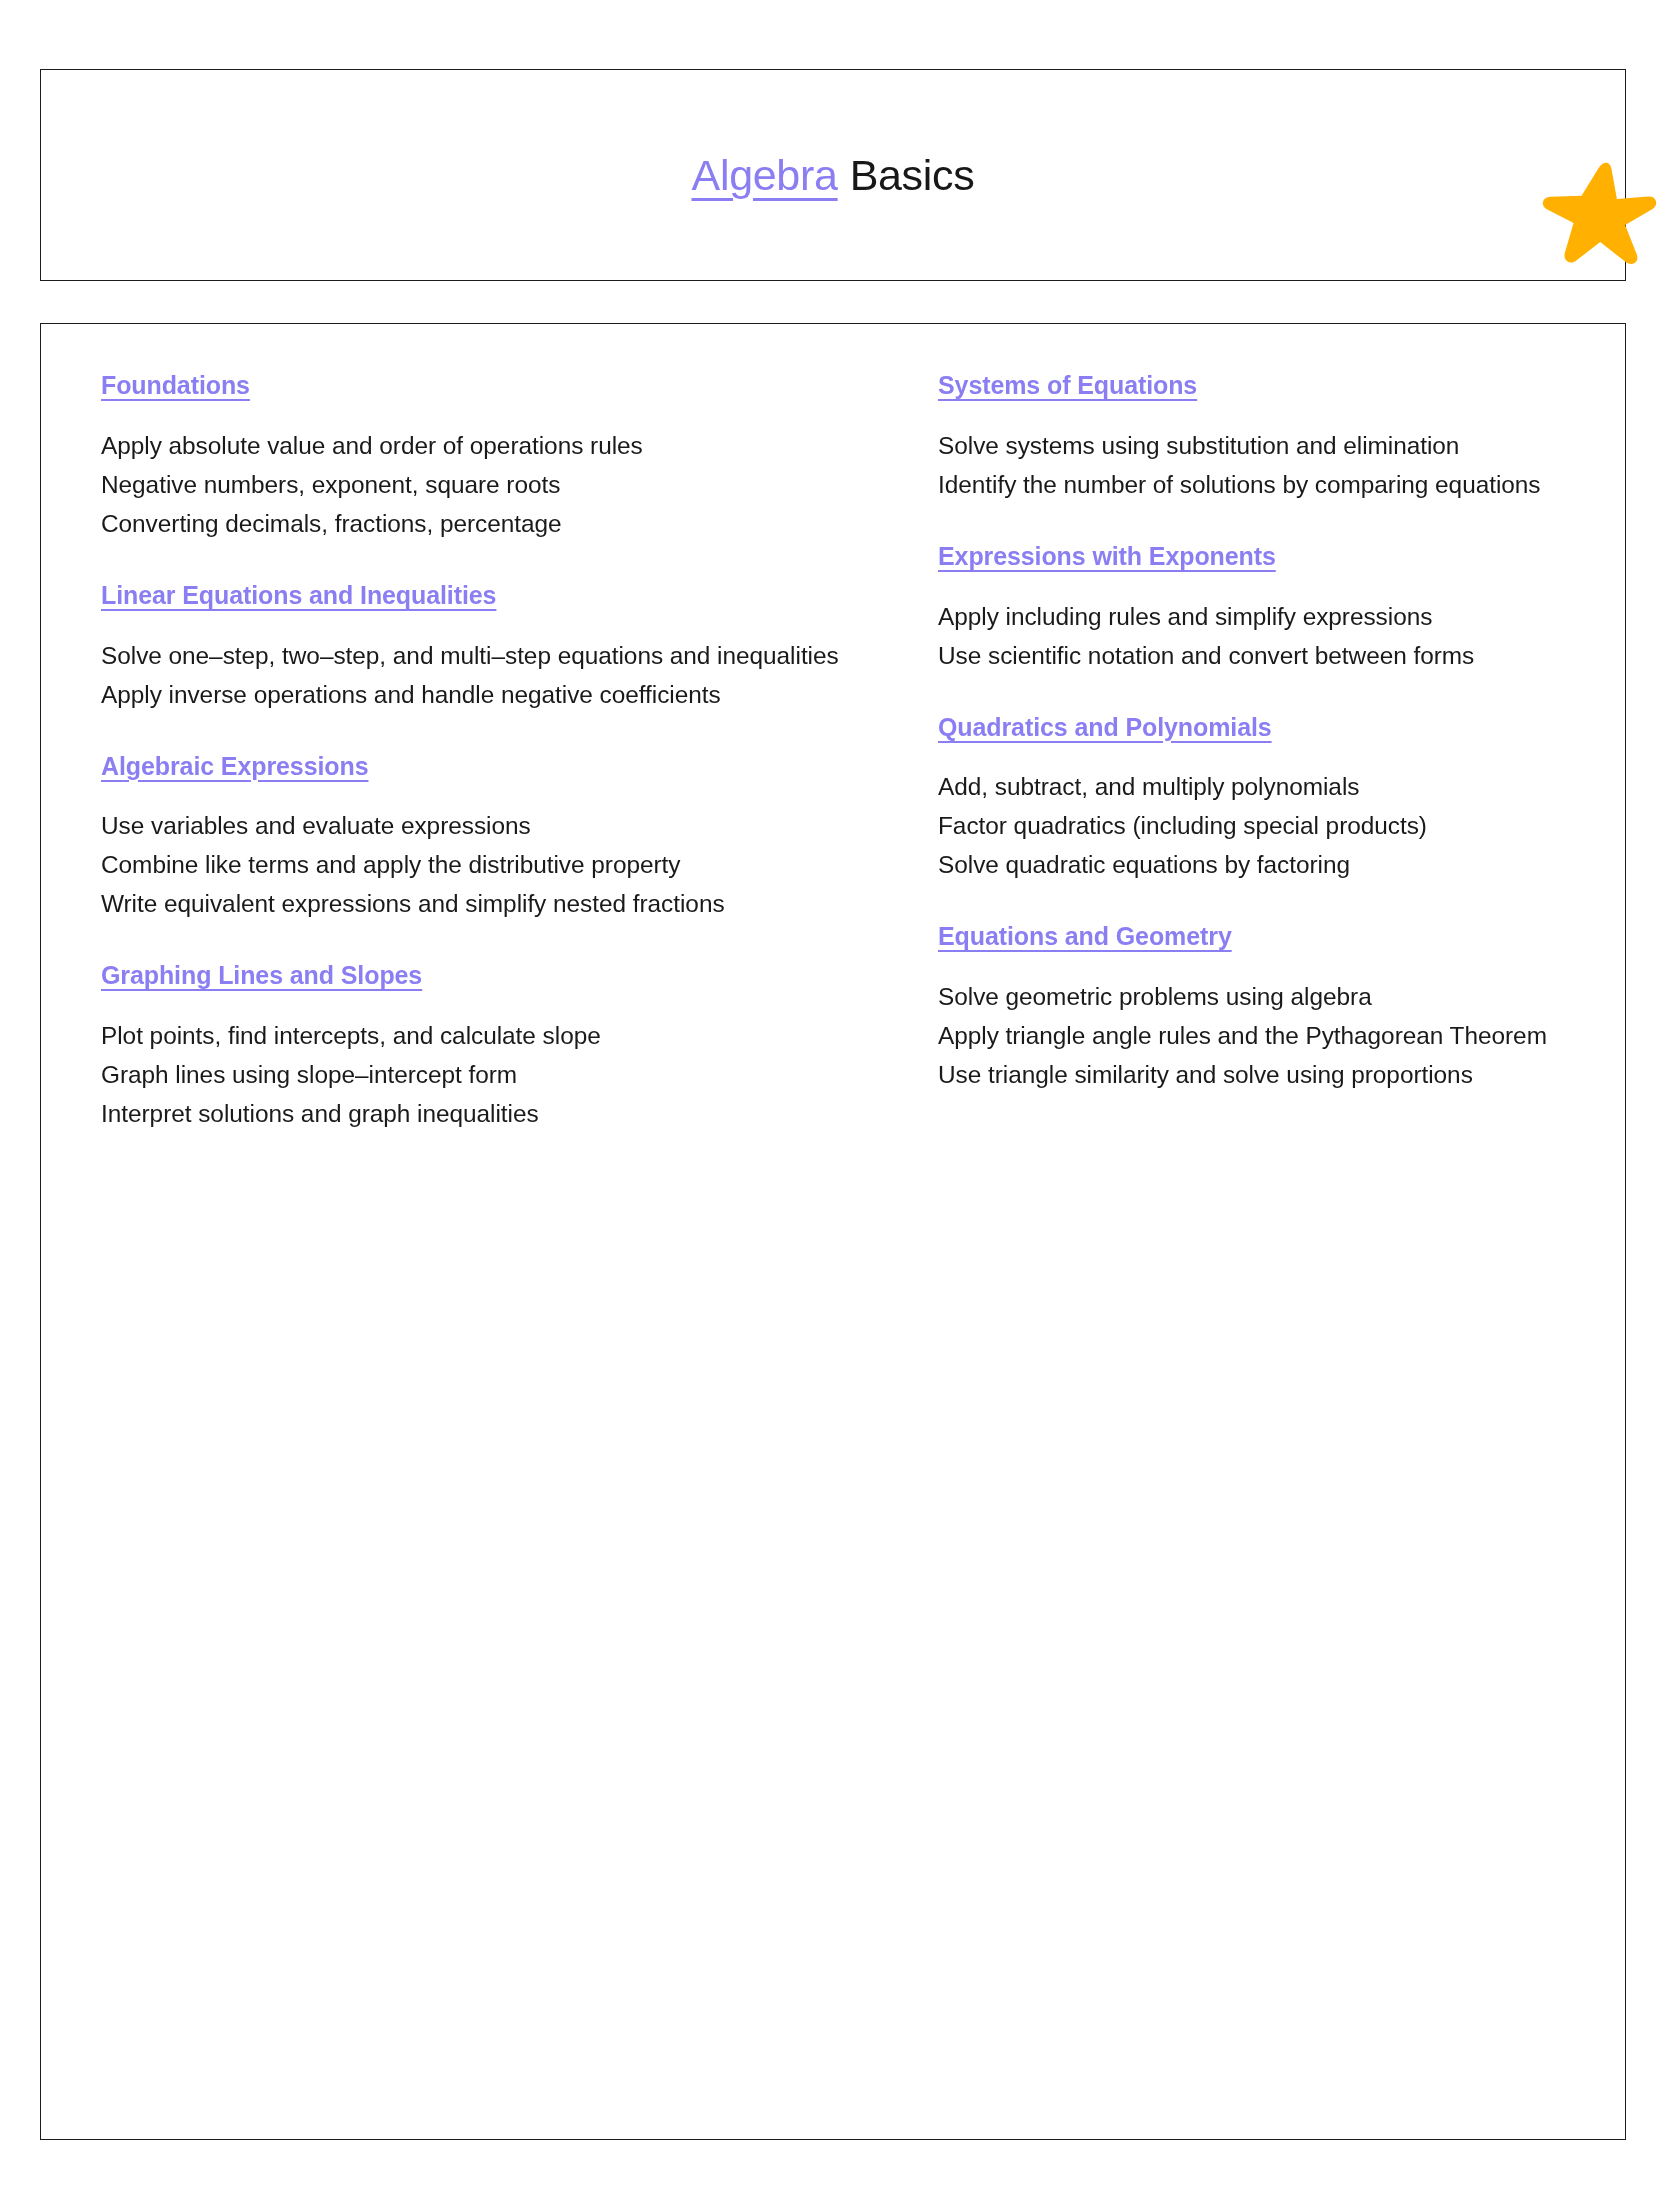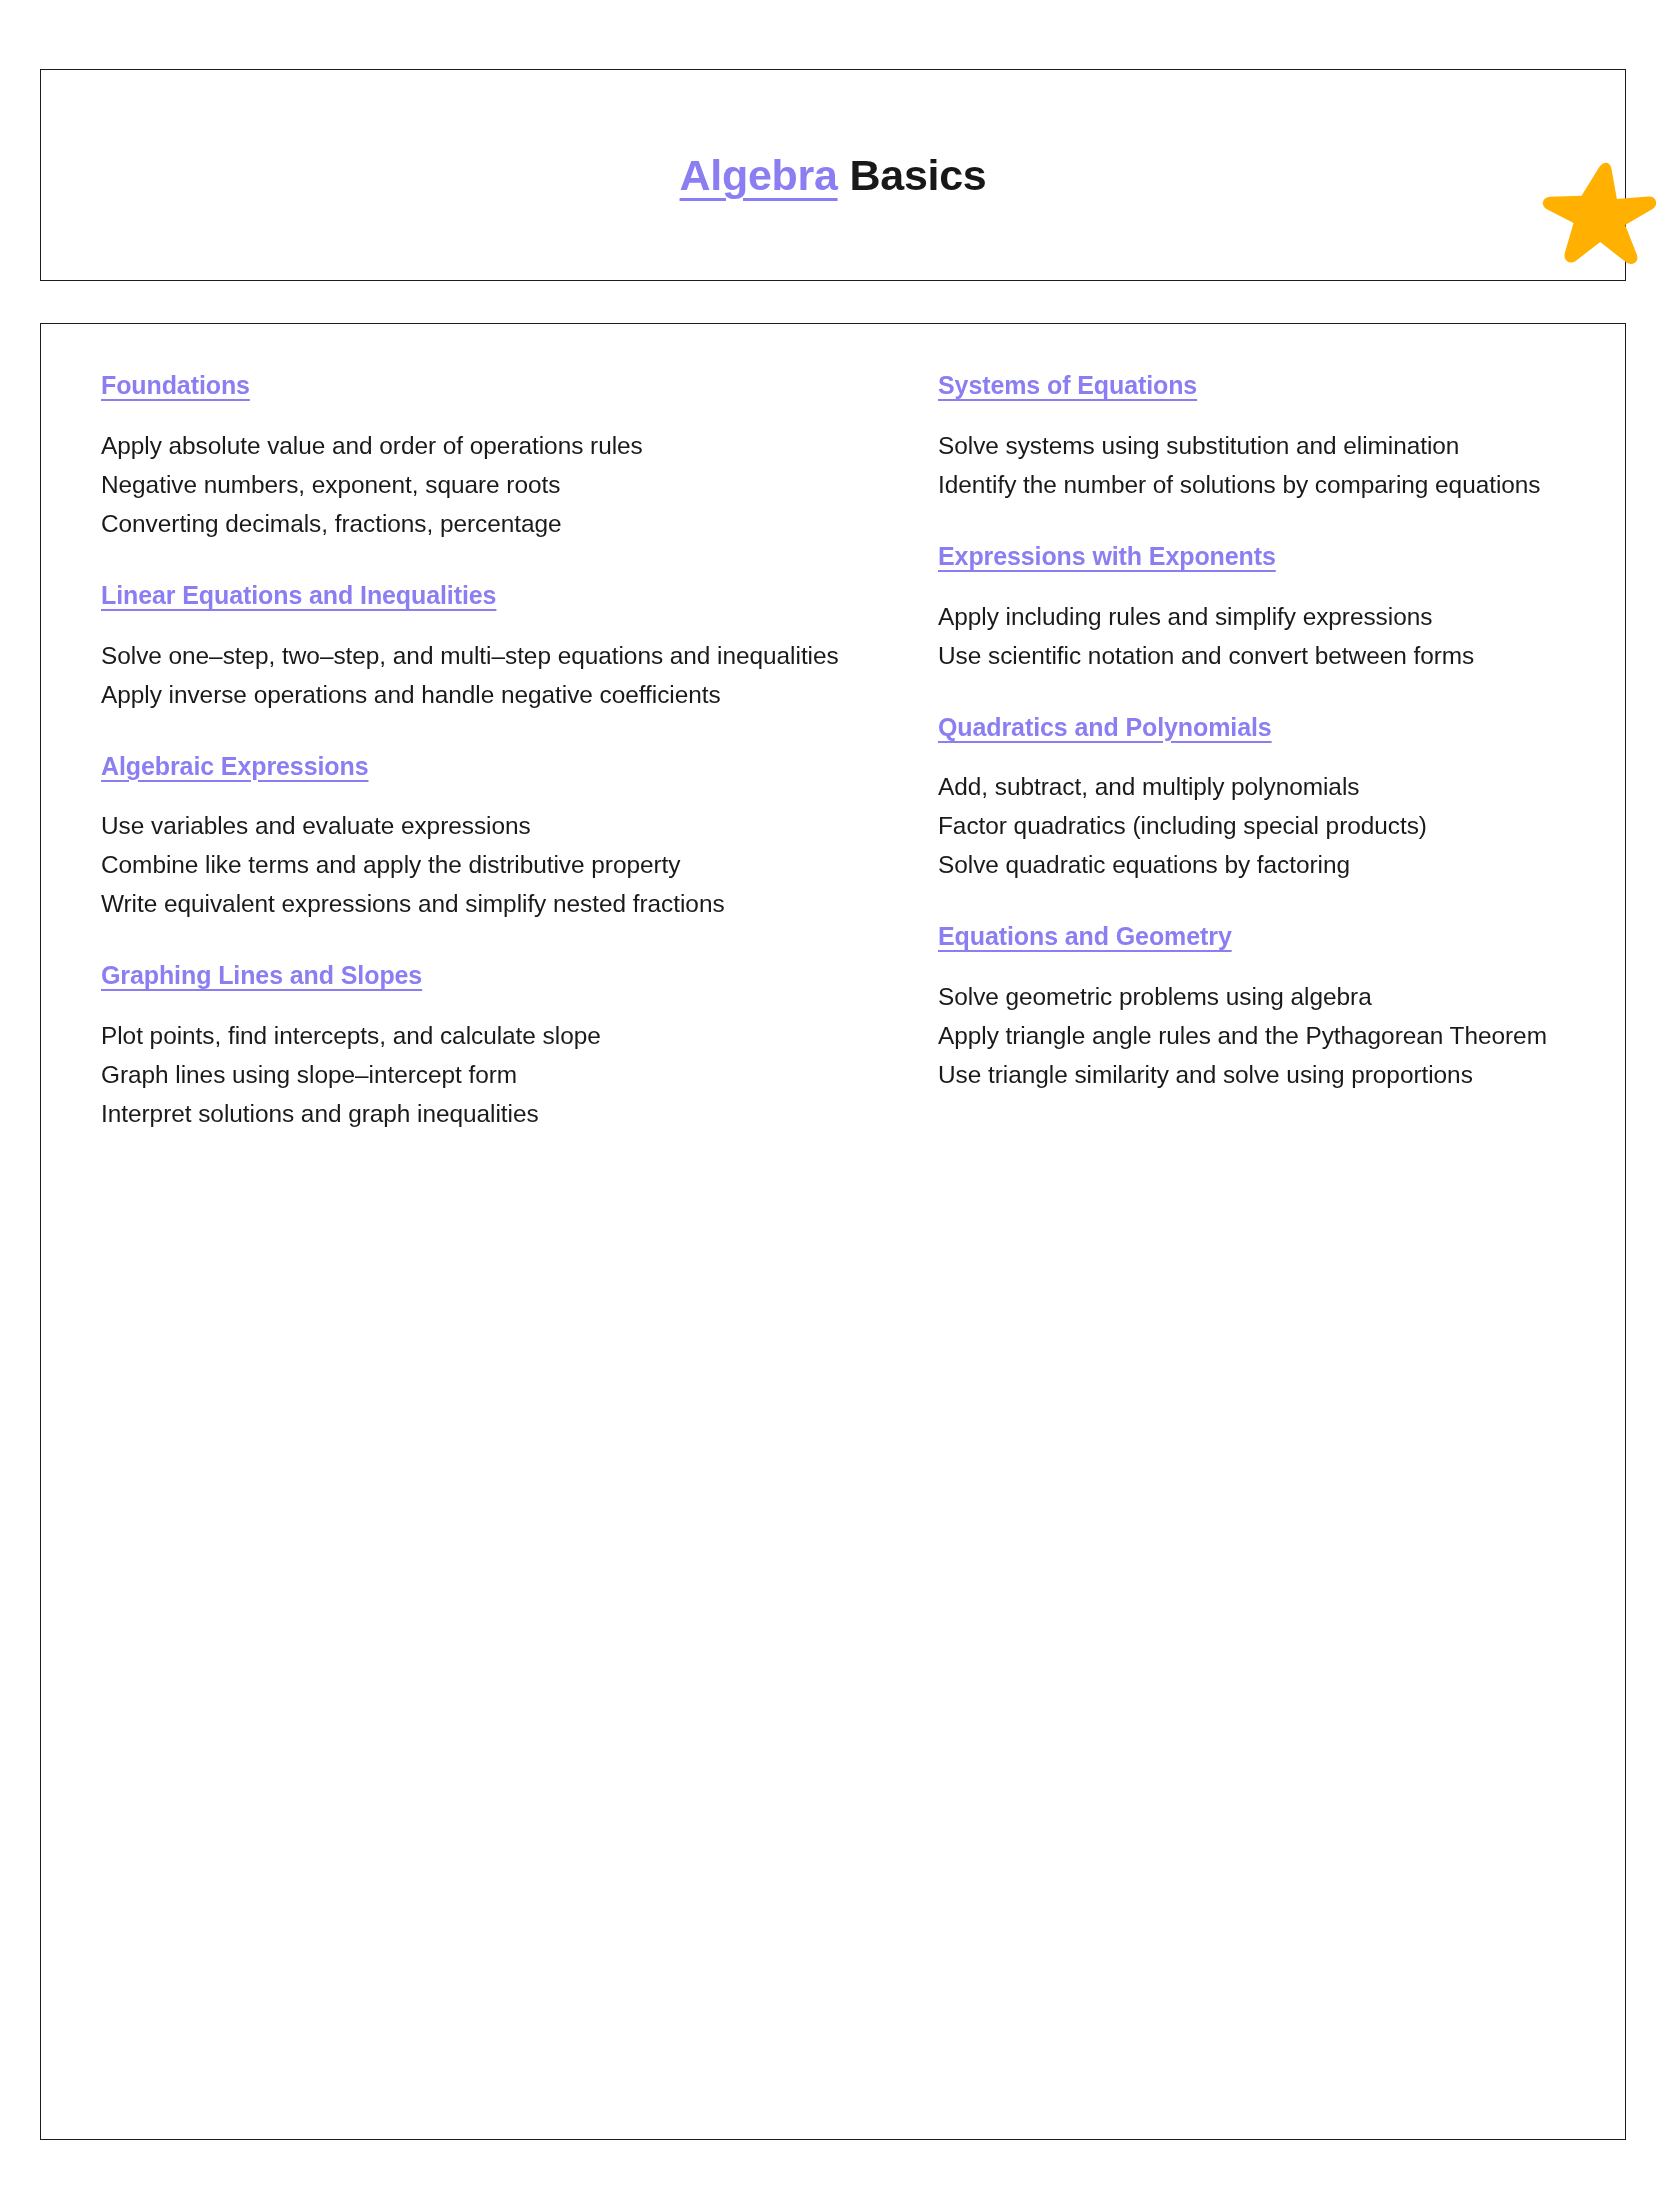--- a/index.html
+++ b/index.html
@@ -37,21 +37,21 @@
   .header-title {
     position: absolute;
     left: 0;
     right: 0;
     top: 0;
     height: 100%;
     display: flex;
     align-items: center;
     justify-content: center;
     font-size: 43px;
-    font-weight: bold;
+    font-weight: normal;
     letter-spacing: -0.3px;
     line-height: 1;
     white-space: nowrap;
   }
   .title-accent {
     color: #8a7ef2;
     text-decoration: underline;
     text-decoration-thickness: 3.4px;
     text-underline-offset: 7.7px;
     margin-right: 12px;

